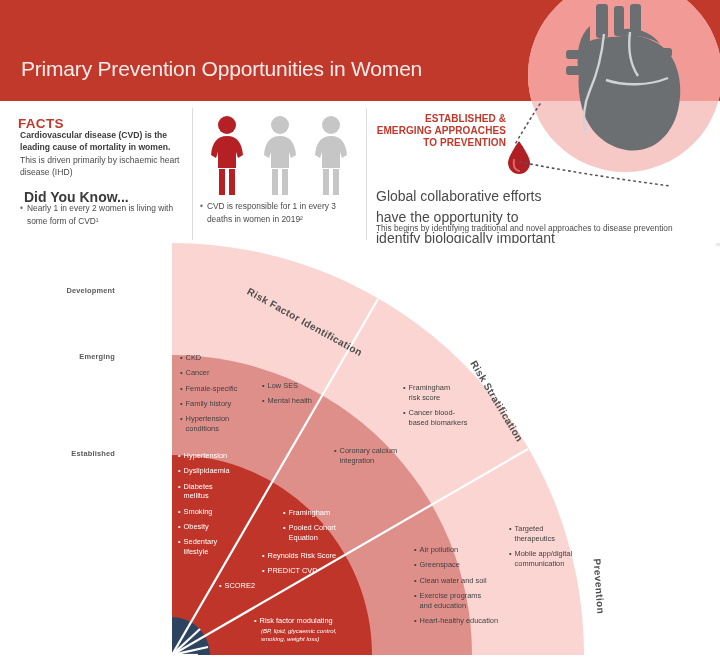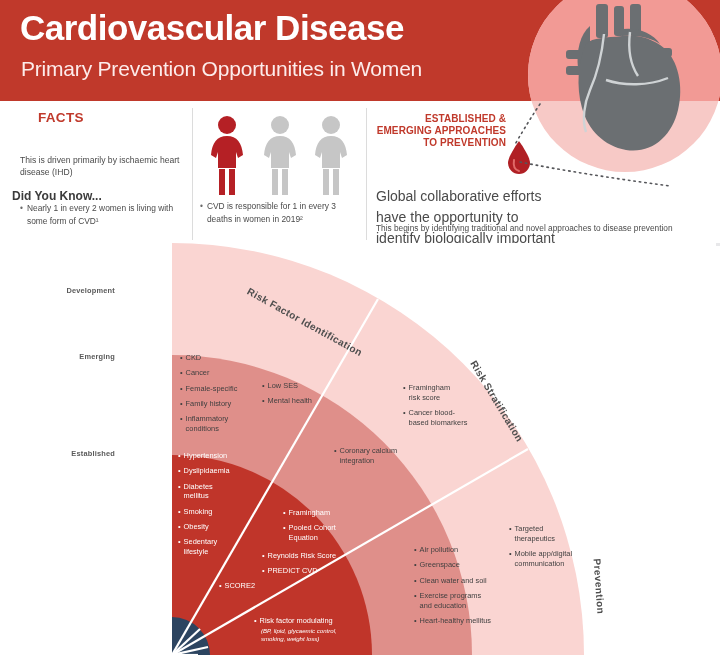--- a/index.html
+++ b/index.html
@@ -36,34 +36,34 @@
   #heart-circle-inner {
     position: absolute; left: 528px; top: -22px;
     width: 194px; height: 194px; border-radius: 50%;
     background: #f29a95;
     clip-path: inset(0 0 71px 0);
   }
   #heart-svg { position: absolute; left: 560px; top: 4px; }
 
   
   #facts-heading {
-    position: absolute; left: 18px; top: 110px;
-    font-size: 13.5px; font-weight: bold; color: #c0392b; letter-spacing: .3px; margin-left: 20px;
+    position: absolute; left: 18px; top: 116px;
+    font-size: 13.5px; font-weight: bold; color: #c0392b; letter-spacing: .3px;
   }
   #facts-lead {
     position: absolute; left: 20px; top: 129px; width: 160px;
     font-size: 8.6px; line-height: 1.45; color: #3b3b3b; font-weight: bold;
   }
   #facts-body {
     position: absolute; left: 20px; top: 154px; width: 165px;
     font-size: 8.6px; line-height: 1.45; color: #4a4a4a;
   }
   #didyouknow {
-    position: absolute; left: 12px; top: 189px;
-    font-size: 12px; font-weight: bold; color: #3b3b3b;
+    position: absolute; left: 24px; top: 189px;
+    font-size: 14px; font-weight: bold; color: #3b3b3b;
   }
   #didyouknow-item {
     position: absolute; left: 20px; top: 202px; width: 155px;
     font-size: 8.4px; line-height: 1.5; color: #4a4a4a;
   }
   .bullet-row { display: flex; gap: 4px; }
   .bullet-dot { color: #6a6a6a; }
 
   #vdiv1 { position: absolute; left: 192px; top: 108px; width: 1px; height: 132px; background: #dcdcdc; }
   #vdiv2 { position: absolute; left: 366px; top: 108px; width: 1px; height: 132px; background: #dcdcdc; }
@@ -152,27 +152,27 @@
                C124 82 118 56 104 44 C92 34 76 30 62 32 C46 34 33 33 26 40 Z"></path>
       <path d="M58 26 C74 22 92 28 100 40 C92 34 76 30 62 32 Z"></path>
     </g>
     <g fill="none" stroke="#cfd3d5" stroke-width="2.4">
       <path d="M44 30 C42 50 38 68 30 86 C24 100 22 116 26 128"></path>
       <path d="M46 76 C64 82 88 82 108 74"></path>
       <path d="M70 28 C68 44 70 60 78 72"></path>
     </g>
   </svg>
 
-  <div id="header-title">Cardiovascular Disease</div>
   <div id="header-sub">Primary Prevention Opportunities in Women</div>
 
   <div id="vdiv1"></div>
   <div id="vdiv2"></div>
 
   <div id="facts-heading">FACTS</div>
+  <div id="facts-lead">Cardiovascular disease (CVD) is the leading cause of mortality in women.</div>
   <div id="facts-body">This is driven primarily by ischaemic heart disease (IHD)</div>
   <div id="didyouknow">Did You Know...</div>
   <div id="didyouknow-item" class="bullet-row">
     <span class="bullet-dot">•</span>
     <span>Nearly 1 in every 2 women is living with some form of CVD¹</span>
   </div>
 
   <svg id="women-wrap" width="150" height="82" viewBox="0 0 150 82">
     <g fill="#b52025">
       <circle cx="22" cy="10" r="9"></circle>
@@ -266,21 +266,21 @@
       <div class="item dark">
         <span class="dot">•</span>
         <span>Female-specific</span>
       </div>
       <div class="item dark">
         <span class="dot">•</span>
         <span>Family history</span>
       </div>
       <div class="item dark wrap" style="width:62px;">
         <span class="dot">•</span>
-        <span>Inflammatory conditions</span>
+        <span>Hypertension conditions</span>
       </div>
     </div>
 
     <div class="item-group" style="left:262px; top:138px;">
       <div class="item dark">
         <span class="dot">•</span>
         <span>Low SES</span>
       </div>
       <div class="item dark">
         <span class="dot">•</span>
@@ -383,21 +383,21 @@
       <div class="item dark">
         <span class="dot">•</span>
         <span>Clean water and soil</span>
       </div>
       <div class="item dark wrap" style="width:78px;">
         <span class="dot">•</span>
         <span>Exercise programs and education</span>
       </div>
       <div class="item dark">
         <span class="dot">•</span>
-        <span>Heart-healthy mellitus</span>
+        <span>Heart-healthy education</span>
       </div>
     </div>
 
     <div class="item-group" style="left:254px; top:373px;">
       <div class="item white" style="margin-bottom:1px;">
         <span class="dot">•</span>
         <span>Risk factor modulating</span>
       </div>
       <div class="sub-note" style="width:86px; margin-left:7px;">(BP, lipid, glycaemic control, smoking, weight loss)</div>
     </div>

